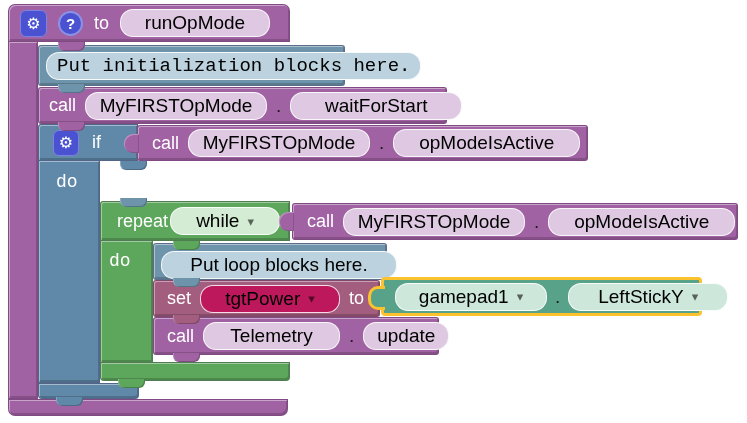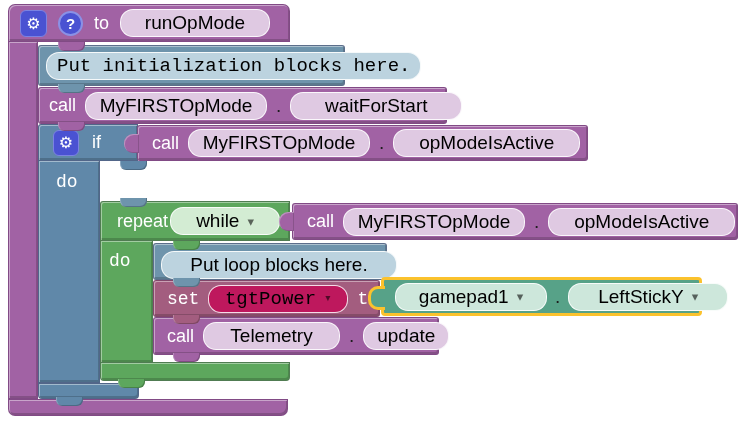--- a/index.html
+++ b/index.html
@@ -9,21 +9,21 @@
   
   .b{position:absolute;box-sizing:border-box;display:flex;align-items:center;
      white-space:nowrap;font-size:18px;color:#fff;
      border:1px solid rgba(45,15,55,.28);
      box-shadow:inset 1px 1px 0 rgba(255,255,255,.42), inset -1px -2px 0 rgba(0,0,0,.18);}
   .nofx{display:block;font-family:Liberation Mono, monospace;}
   .purple{background:#a162a4;}
   .steel{background:#6e94ac;}
   .blue{background:#6088a9;}
   .green{background:#5da75d;}
-  .rose{background:#a35d7f;font-family:Liberation Mono, monospace;}
+  .rose{background:#a35d7f;}
   .sea{background:#57a288;}
 
   .pill{display:inline-flex;align-items:center;justify-content:center;
         background:#dfc9e2;border:1px solid rgba(255,255,255,.85);
         border-radius:13px;color:#000;font-size:19px;height:26px;padding:0 10px;}
   .steelf{background:#bcd3df;}
   .greenf{background:#d3ecd3;}
   .rosef{background:#be185d;}
   .seaf{background:#cde7db;}
   .arrow{margin-left:8px;font-size:13px;color:rgba(0,0,0,.58);line-height:1;}

